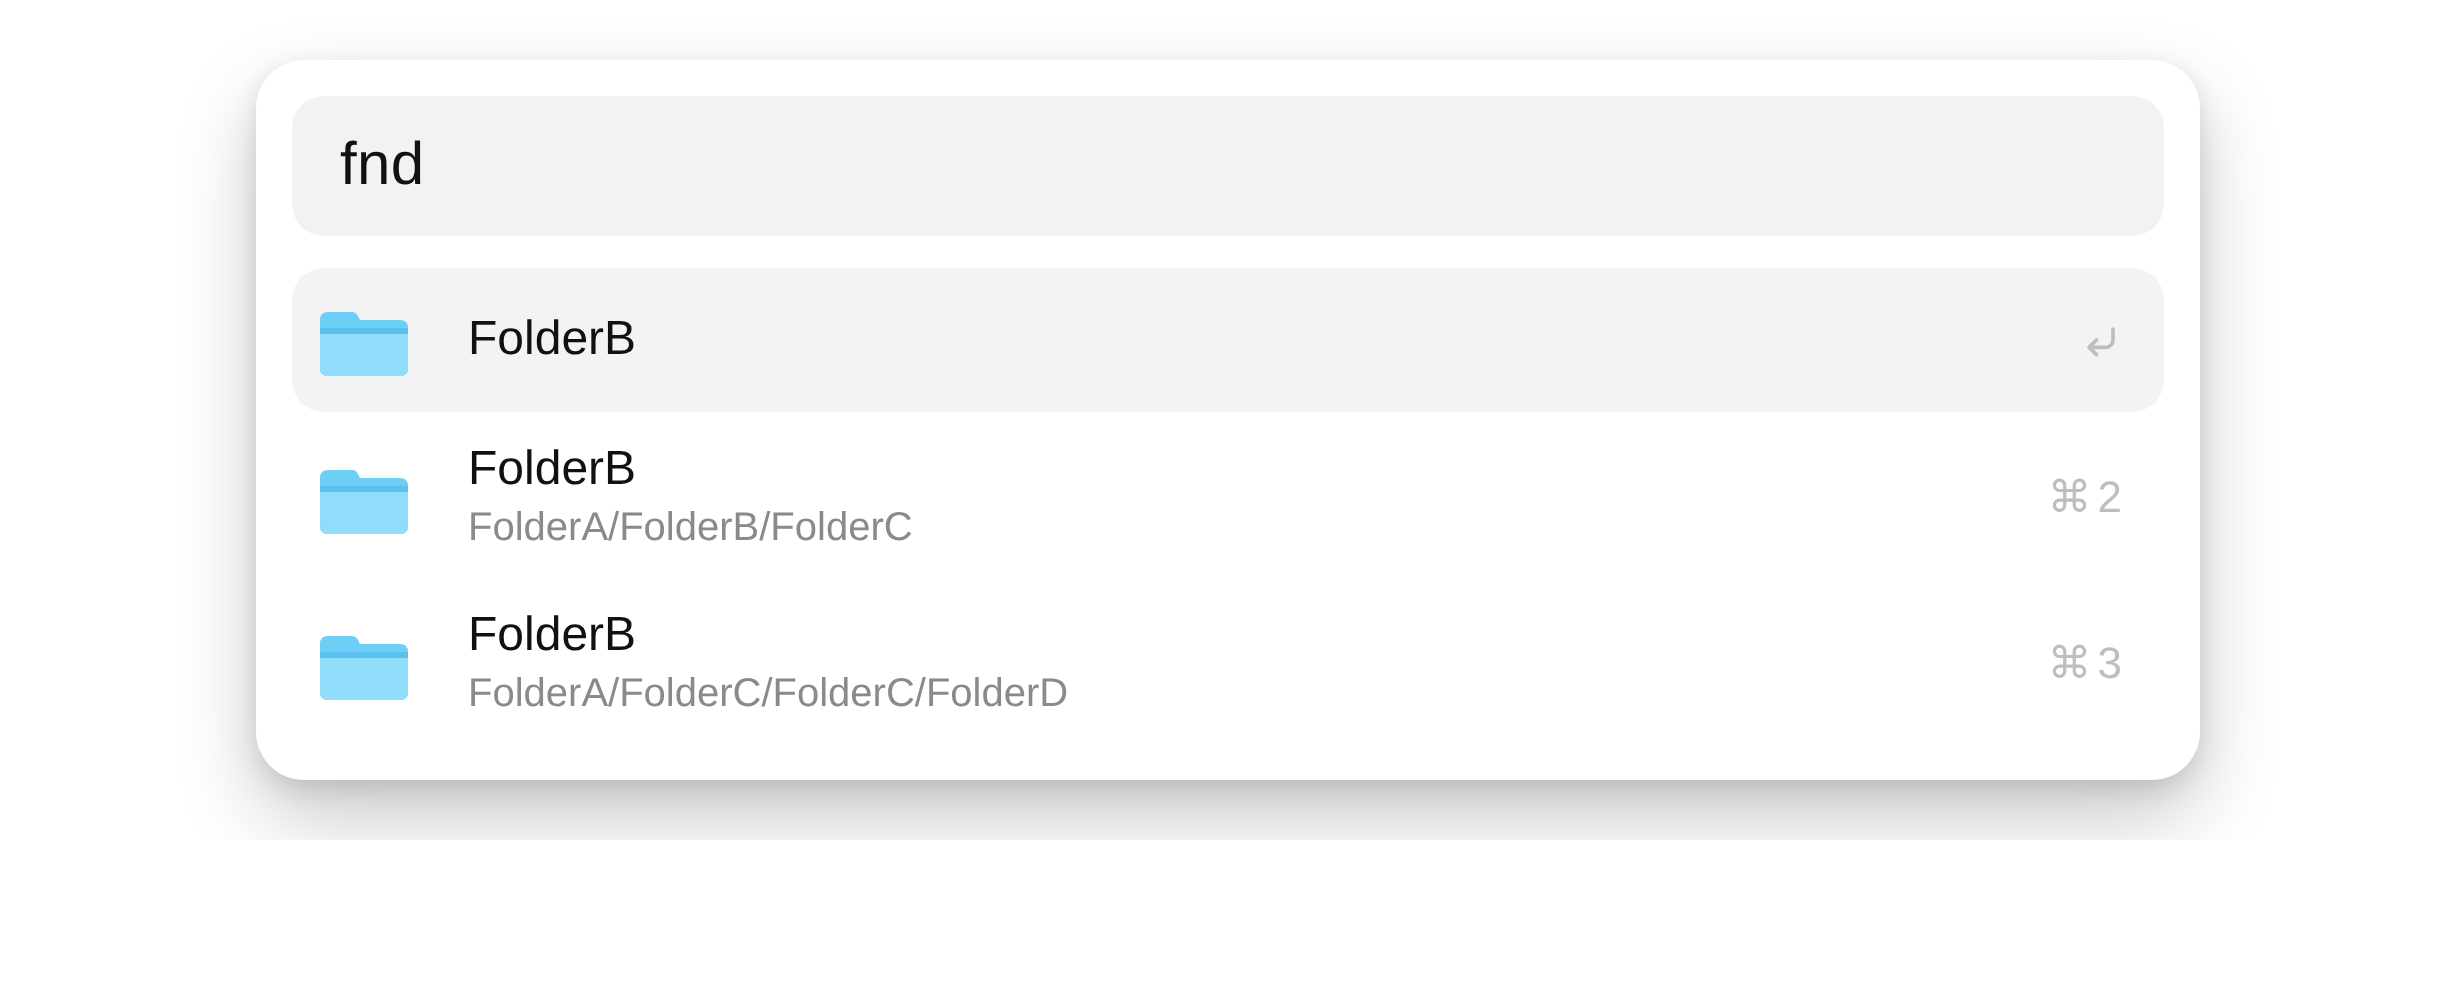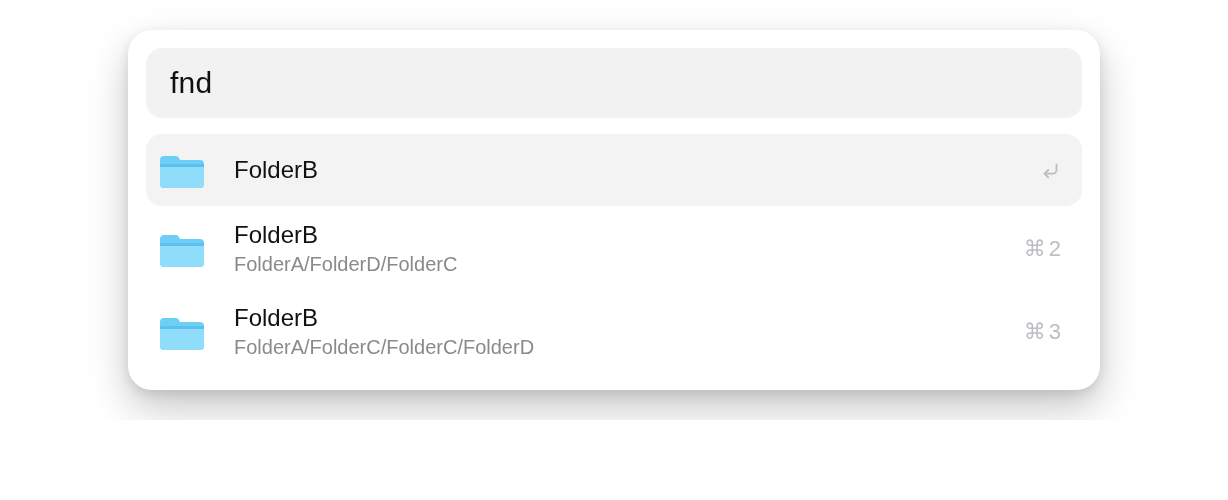--- a/index.html
+++ b/index.html
@@ -118,21 +118,21 @@
     </div>
 
     <div class="result-row">
       <svg class="folder-icon" viewBox="0 0 48 40">
         <path d="M2 10 Q2 6 6 6 L18 6 Q20 6 21 8 L22 10 L42 10 Q46 10 46 14 L46 34 Q46 38 42 38 L6 38 Q2 38 2 34 Z" fill="#6ecff6"></path>
         <path d="M2 14 L46 14 L46 34 Q46 38 42 38 L6 38 Q2 38 2 34 Z" fill="#8fdcfb"></path>
         <path d="M2 14 L46 14 L46 17 L2 17 Z" fill="#5cc0ee"></path>
       </svg>
       <div class="text-col">
         <div class="title">FolderB</div>
-        <div class="subtitle">FolderA/FolderD/FolderC</div>
+        <div class="subtitle">FolderA/FolderB/FolderC</div>
       </div>
       <div class="shortcut">
         <span>⌘</span>
           <span>2</span>
       </div>
     </div>
 
     <div class="result-row">
       <svg class="folder-icon" viewBox="0 0 48 40">
         <path d="M2 10 Q2 6 6 6 L18 6 Q20 6 21 8 L22 10 L42 10 Q46 10 46 14 L46 34 Q46 38 42 38 L6 38 Q2 38 2 34 Z" fill="#6ecff6"></path>

